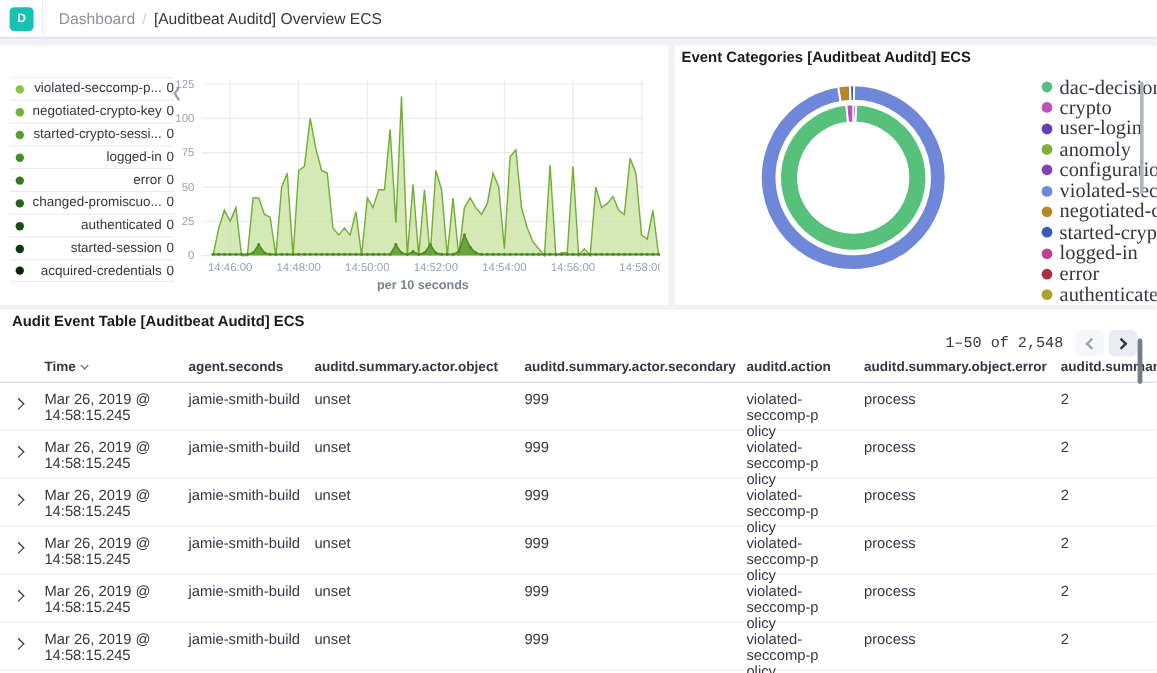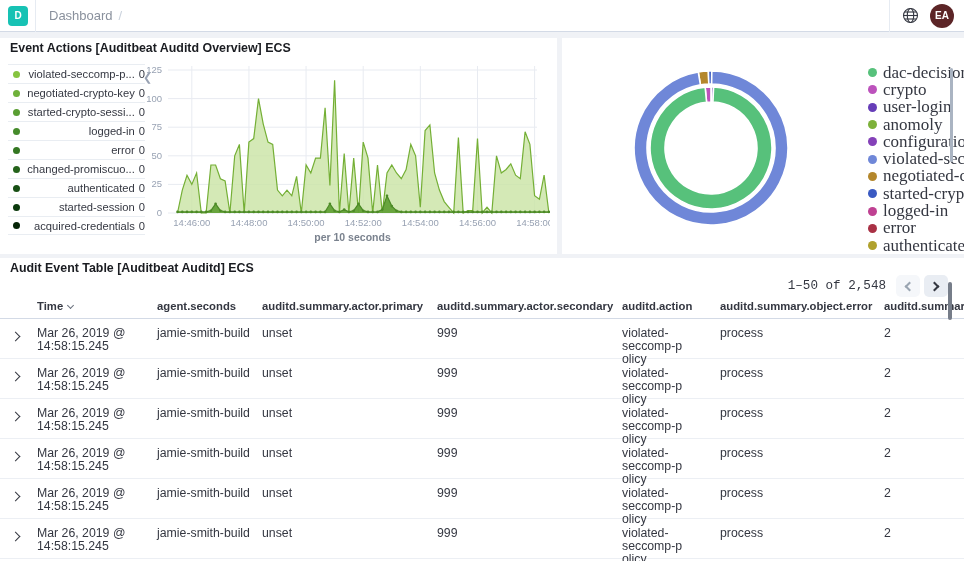--- a/index.html
+++ b/index.html
@@ -73,37 +73,24 @@
 </head>
 <body>
 
 <div id="screen">
 
   <div id="topbar">
     <div class="logo-badge">D</div>
     <div class="tb-div"></div>
     <span class="crumb">Dashboard</span>
     <span class="crumb-sep">/</span>
-    <div id="topbar-right">
-      <div class="tb-div2"></div>
-      <div class="globe-btn">
-        <svg width="17" height="17" viewBox="0 0 17 17">
-          <circle cx="8.5" cy="8.5" r="7" fill="none" stroke="#343741" stroke-width="1.1"></circle>
-          <ellipse cx="8.5" cy="8.5" rx="3.2" ry="7" fill="none" stroke="#343741" stroke-width="1.1"></ellipse>
-          <line x1="1.5" y1="8.5" x2="15.5" y2="8.5" stroke="#343741" stroke-width="1.1"></line>
-          <line x1="2.6" y1="5" x2="14.4" y2="5" stroke="#343741" stroke-width="1.1"></line>
-          <line x1="2.6" y1="12" x2="14.4" y2="12" stroke="#343741" stroke-width="1.1"></line>
-        </svg>
-      </div>
-      <div class="avatar">EA</div>
-    </div>
+    <span class="crumb-current">[Auditbeat Auditd] Overview ECS</span>
   </div>
 
   <div class="panel" id="panel-actions">
-    <div class="panel-title">Event Actions [Auditbeat Auditd Overview] ECS</div>
     <div id="ea-legend">
         <div class="ea-row">
           <span class="ea-dot" style="background: rgb(134, 196, 64);"></span>
           <span class="ea-label">violated-seccomp-p...</span>
           <span class="ea-val">0</span>
         </div>
         <div class="ea-row">
           <span class="ea-dot" style="background: rgb(111, 177, 58);"></span>
           <span class="ea-label">negotiated-crypto-key</span>
           <span class="ea-val">0</span>
@@ -253,20 +240,21 @@
         <circle cx="383.9" cy="151.9" r="1.3" fill="#4c8a26"></circle>
         <circle cx="388.6" cy="151.9" r="1.3" fill="#4c8a26"></circle>
         <circle cx="393.4" cy="151.9" r="1.3" fill="#4c8a26"></circle>
         <circle cx="398.1" cy="151.9" r="1.3" fill="#4c8a26"></circle>
         <circle cx="402.9" cy="151.9" r="1.3" fill="#4c8a26"></circle>
         <text x="206.5" y="181" text-anchor="middle" class="axis-title">per 10 seconds</text>
       </svg>
   </div>
 
   <div class="panel" id="panel-categories">
+    <div class="panel-title" style="left:6px;">Event Categories [Auditbeat Auditd] ECS</div>
     <svg style="position:absolute; left:0; top:12px;" width="300" height="200">
         <path d="M136.29,22.06 A77,77 0 0 1 146.39,21.04 L146.83,34.04 A64,64 0 0 0 138.44,34.88 Z" fill="#b4872c" stroke="#ffffff" stroke-width="1.6"></path>
         <path d="M146.39,21.04 A77,77 0 0 1 149.78,21.00 L149.65,34.00 A64,64 0 0 0 146.83,34.04 Z" fill="#3a5ac2" stroke="#ffffff" stroke-width="1.6"></path>
         <path d="M149.78,21.00 A77,77 0 1 1 136.29,22.06 L138.44,34.88 A64,64 0 1 0 149.65,34.00 Z" fill="#6f87d8" stroke="#ffffff" stroke-width="1.6"></path>
         <path d="M143.15,37.28 A61,61 0 0 1 149.28,37.00 L149.21,52.00 A46,46 0 0 0 144.59,52.21 Z" fill="#bc52bc" stroke="#ffffff" stroke-width="1.6"></path>
         <path d="M149.28,37.00 A61,61 0 0 1 151.58,37.05 L150.94,52.04 A46,46 0 0 0 149.21,52.00 Z" fill="#663db8" stroke="#ffffff" stroke-width="1.6"></path>
         <path d="M151.58,37.05 A61,61 0 1 1 143.15,37.28 L144.59,52.21 A46,46 0 1 0 150.94,52.04 Z" fill="#57c17b" stroke="#ffffff" stroke-width="1.6"></path>
       </svg>
     <div id="cat-legend">
         <div class="cl-row">
@@ -324,21 +312,21 @@
       <div class="pg-btn pg-prev">
           <span class="chev left"></span>
         </div>
       <div class="pg-btn pg-next">
           <span class="chev right"></span>
         </div>
     </div>
     <div id="t-header">
         <span class="th" style="left: 37px; width: 118px;">Time<span class="sort-arrow"></span></span>
         <span class="th" style="left: 157px; width: 100px;">agent.seconds</span>
-        <span class="th" style="left: 262px; width: 170px;">auditd.summary.actor.primary</span>
+        <span class="th" style="left: 262px; width: 170px;">auditd.summary.actor.object</span>
         <span class="th" style="left: 437px; width: 180px;">auditd.summary.actor.secondary</span>
         <span class="th" style="left: 622px; width: 95px;">auditd.action</span>
         <span class="th" style="left: 720px; width: 160px;">auditd.summary.object.error</span>
         <span class="th" style="left: 884px; width: 95px;">auditd.summary</span>
       </div>
     <div id="t-body">
         <div class="t-row">
           <span class="row-expander"></span>
           <span class="t-cell" style="left: 37px; width: 118px;">Mar 26, 2019 @ 14:58:15.245</span>
           <span class="t-cell" style="left: 157px; width: 100px;">jamie-smith-build</span>

